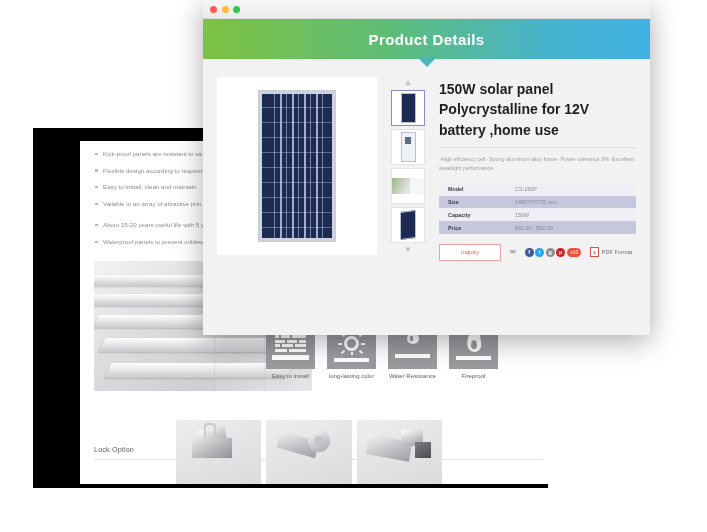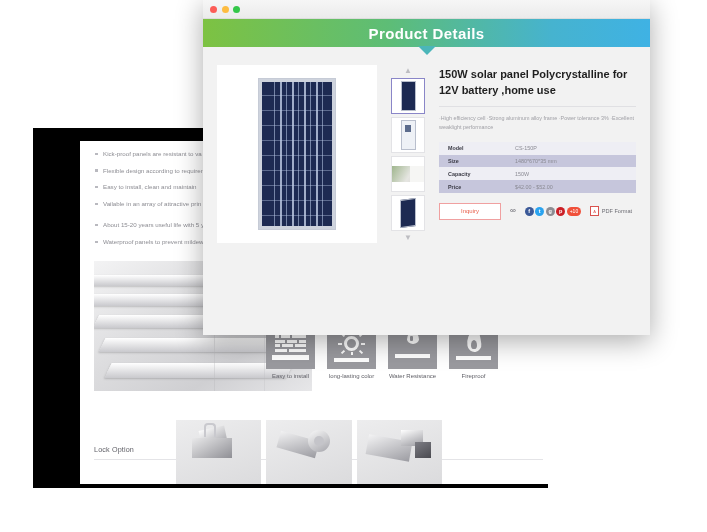--- a/index.html
+++ b/index.html
@@ -39,21 +39,21 @@
   .lock{flex:1;background:linear-gradient(160deg,#ededee,#dbdbdd);position:relative;overflow:hidden;}
 
   
   #modal{position:absolute;left:203px;top:0;width:447px;height:335px;background:#f2f2f2;
          box-shadow:0 6px 26px rgba(0,0,0,.33);overflow:hidden;}
   #titlebar{height:18px;background:linear-gradient(180deg,#f6f6f6,#ebebeb);
             border-bottom:1px solid #dcdcdc;display:flex;align-items:center;padding-left:7px;gap:4.5px;}
   .dot{width:7px;height:7px;border-radius:50%;}
   .dot.r{background:#fc5d57;}.dot.y{background:#fdbc40;}.dot.g{background:#34c749;}
 
-  #banner{height:28px;background:linear-gradient(90deg,#7dc242 0%,#5dbd77 42%,#46b3cf 78%,#3fb2e4 100%);
+  #banner{height:40px;background:linear-gradient(90deg,#7dc242 0%,#5dbd77 42%,#46b3cf 78%,#3fb2e4 100%);
           display:flex;align-items:center;justify-content:center;position:relative;}
   #banner .txt{color:#fff;font-size:15px;font-weight:bold;letter-spacing:.4px;}
   #banner .notch{position:absolute;bottom:-8px;left:50%;margin-left:-9px;width:0;height:0;
                  border-left:9px solid transparent;border-right:9px solid transparent;
                  border-top:9px solid #4bb6b9;}
 
   #modal-body{display:flex;padding:18px 14px 0 14px;gap:10px;}
 
   
   #gallery{width:160px;height:178px;background:#fff;display:flex;align-items:center;justify-content:center;}
@@ -68,21 +68,21 @@
   #thumbs{width:42px;display:flex;flex-direction:column;align-items:center;gap:3px;padding-top:2px;}
   .chev{font-size:8px;color:#bdbdc2;line-height:8px;height:8px;}
   .thumb{width:34px;height:36px;background:#fff;border:1px solid #e3e3e6;box-sizing:border-box;
          display:flex;align-items:center;justify-content:center;position:relative;overflow:hidden;}
   .thumb.sel{border:1px solid #8a86c8;}
   .tpanel{width:13px;height:28px;background:#1d2a52;border:1px solid #b9bfcd;}
   .tpanel.light{background:#eef1f6;}
 
   
   #info{flex:1;padding-top:2px;}
-  #ptitle{font-size:11px;font-weight:bold;color:#1f1f1f;line-height:1.45;margin:0 0 7px 0;}
+  #ptitle{font-size:14px;font-weight:bold;color:#1f1f1f;line-height:1.45;margin:0 0 7px 0;}
   #prule{height:1px;background:#e0e0e3;margin-bottom:7px;}
   #pdesc{font-size:5.4px;color:#a0a0a6;line-height:1.75;margin-bottom:9px;}
 
   table.spec{width:100%;border-collapse:collapse;font-size:5.4px;}
   table.spec td{padding:3.4px 0 3.4px 9px;}
   table.spec td.k{width:58px;color:#3b3b46;font-weight:bold;}
   table.spec td.v{color:#8a8a93;}
   table.spec tr:nth-child(odd){background:#eeeef4;}
   table.spec tr:nth-child(even){background:#c6c6dc;}
 

